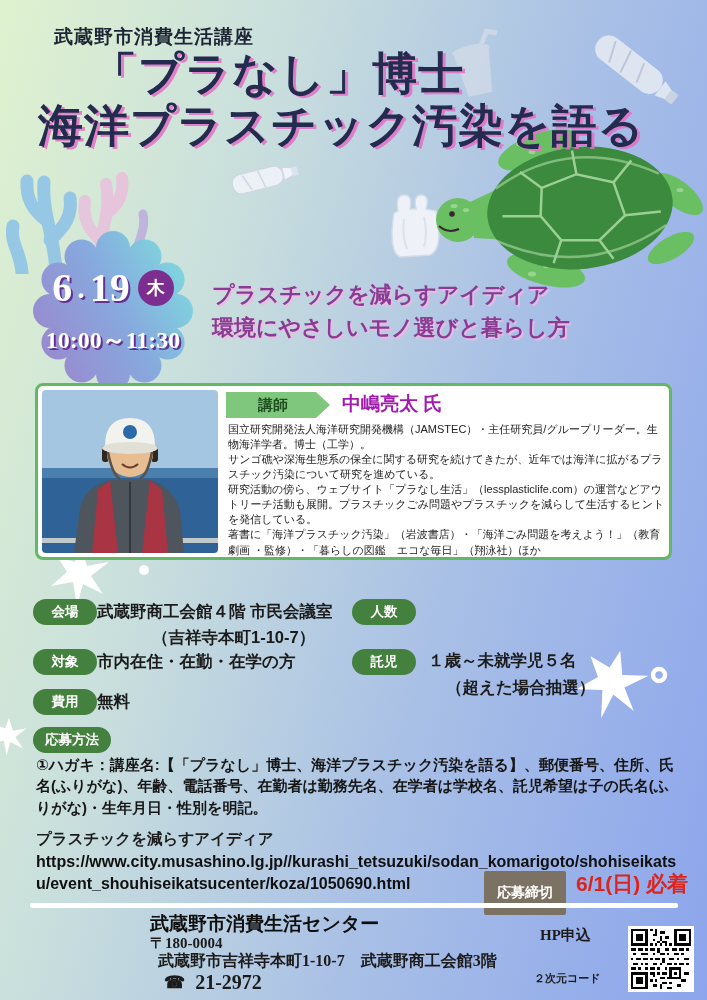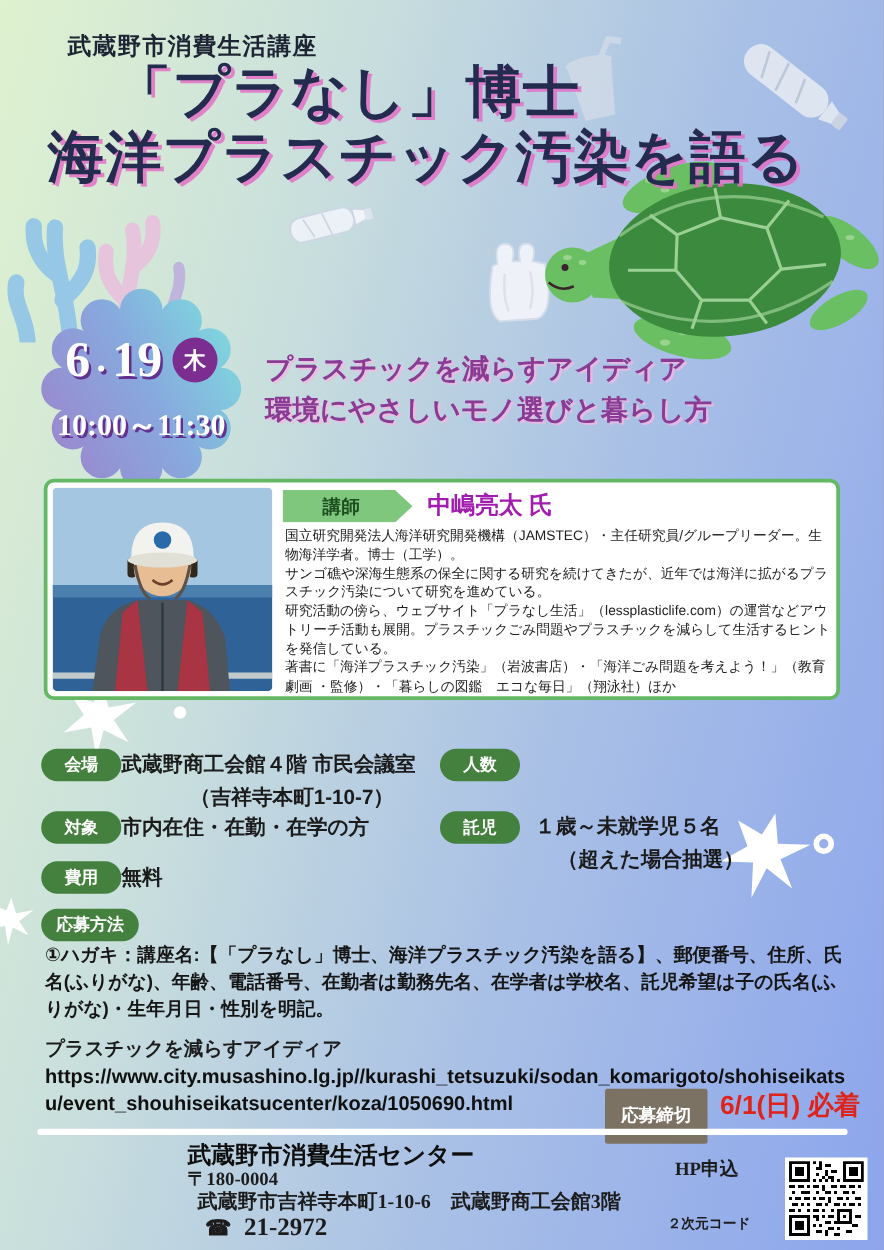--- a/index.html
+++ b/index.html
@@ -277,21 +277,21 @@
   <div class="txt" id="postcard">①ハガキ：講座名:【「プラなし」博士、海洋プラスチック汚染を語る】、郵便番号、住所、氏名(ふりがな)、年齢、電話番号、在勤者は勤務先名、在学者は学校名、託児希望は子の氏名(ふりがな)・生年月日・性別を明記。</div>
   <div class="txt" id="web">プラスチックを減らすアイディア</div>
   <a class="txt" id="url" href="#">https://www.city.musashino.lg.jp//kurashi_tetsuzuki/sodan_komarigoto/shohiseikatsu/event_shouhiseikatsucenter/koza/1050690.html</a>
   <div id="dlBadge" class="abs">応募締切</div>
   <div class="txt" id="dlDate">6/1(日) 必着</div>
 
   <div class="abs" id="divider"></div>
 
   <div class="txt serif" id="org">武蔵野市消費生活センター</div>
   <div class="txt serif" id="postal">〒180-0004</div>
-  <div class="txt serif" id="address">武蔵野市吉祥寺本町1-10-6　武蔵野商工会館3階</div>
+  <div class="txt serif" id="address">武蔵野市吉祥寺本町1-10-7　武蔵野商工会館3階</div>
   <div class="txt serif" id="phoneRow">
     <span class="ph">☎</span>
     <span>21-2972</span>
   </div>
   <div class="txt serif" id="qrCap1">HP申込</div>
   <div class="txt serif" id="qrCap2">２次元コード</div>
   <div class="abs" id="qr">
     <svg width="60" height="60" viewBox="0 0 25 25" shape-rendering="crispEdges">
       <rect width="25" height="25" fill="#fff"></rect>
       <g fill="#000">

